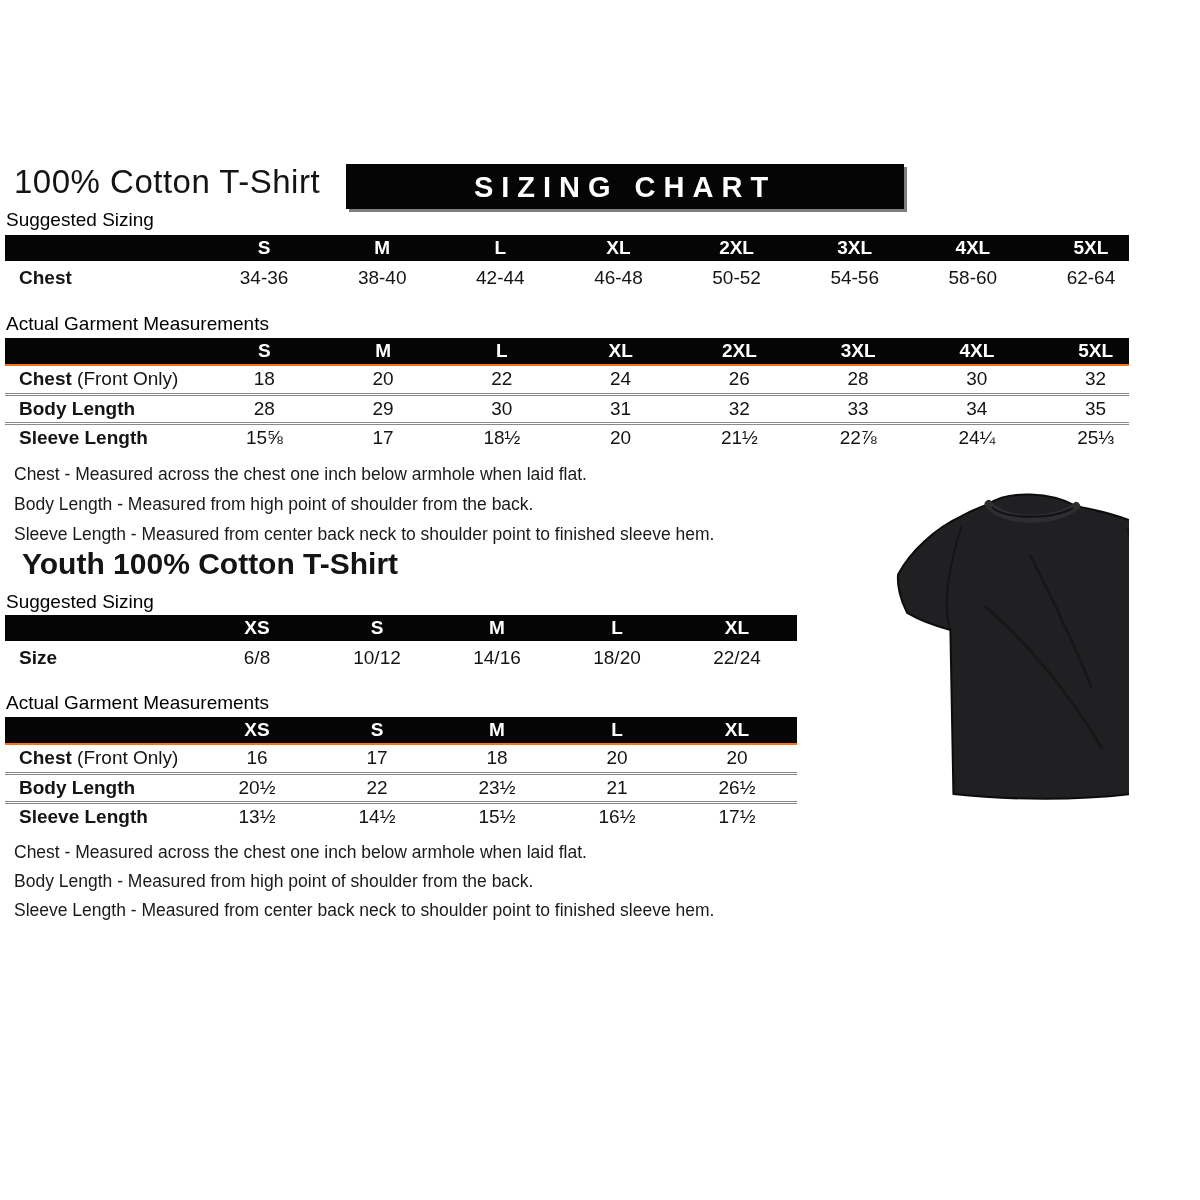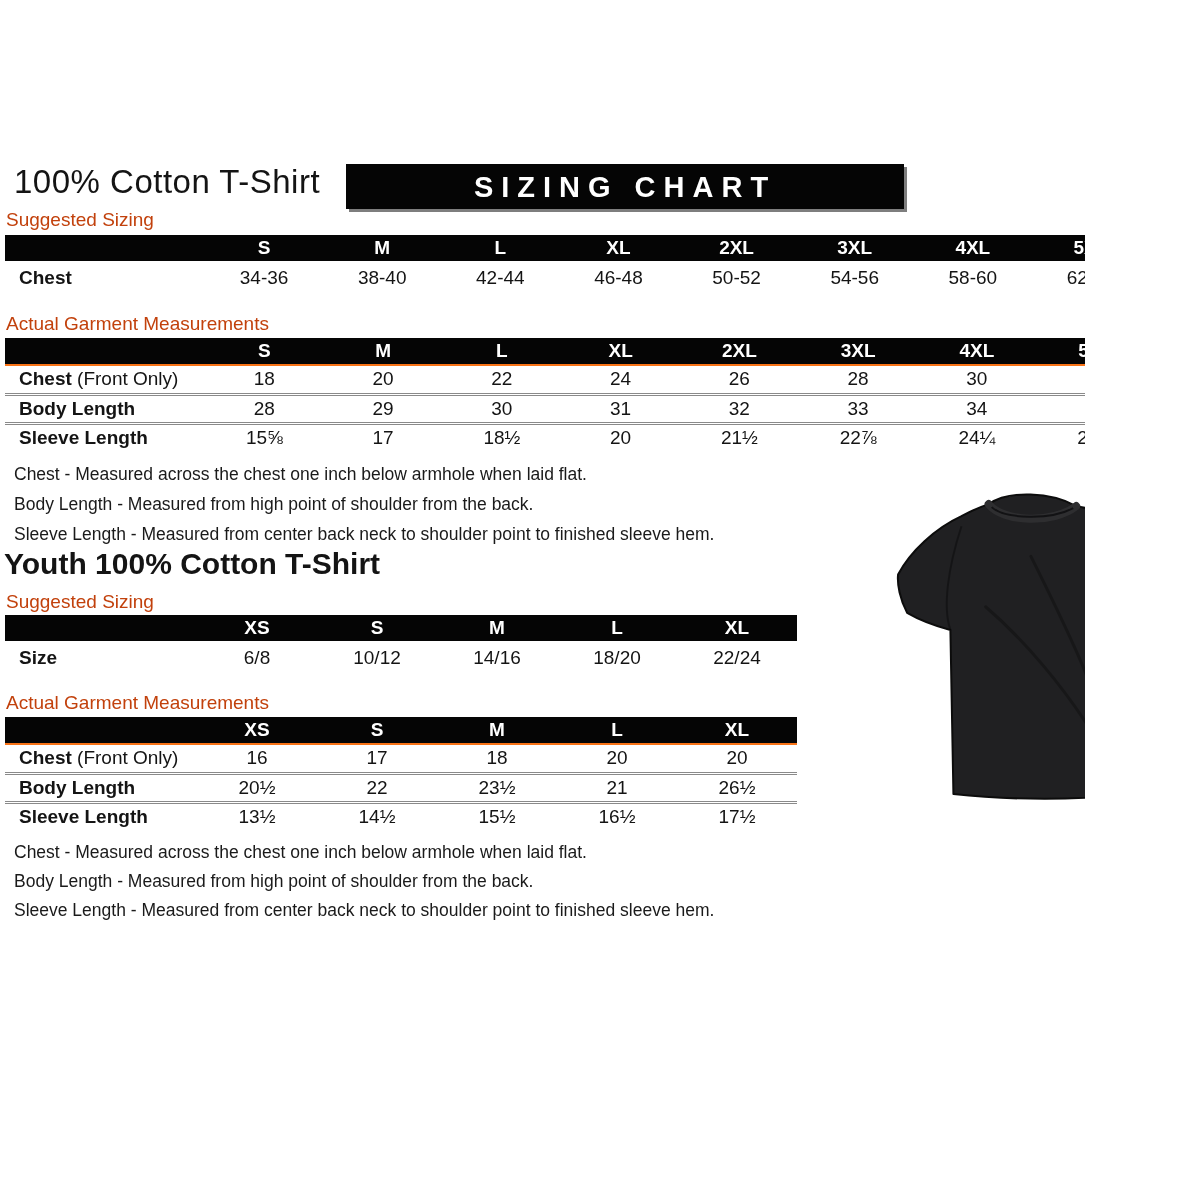--- a/index.html
+++ b/index.html
@@ -1,26 +1,26 @@
 <!DOCTYPE html>
 <html><head>
 <meta charset="utf-8">
 <style>
   html,body{margin:0;padding:0;background:#ffffff;}
   .page{position:relative;width:1085px;height:1200px;background:#fff;
-        font-family:"Liberation Sans",sans-serif;color:#141414;overflow:hidden;}
+        font-family:"Liberation Sans",sans-serif;color:#141414;overflow:hidden;padding-left:44px;}
 
   .main-title{position:absolute;left:14px;top:163px;font-size:33px;font-weight:400;
               letter-spacing:0.5px;white-space:nowrap;}
   .banner{position:absolute;left:346px;top:164px;width:558px;height:45px;background:#050505;
           color:#fff;font-weight:bold;font-size:29px;letter-spacing:8px;text-align:center;
           line-height:46px;box-shadow:3px 3px 0 rgba(20,20,20,.55);white-space:nowrap;}
 
-  .section-label{position:absolute;font-size:19px;color:#c2410c;white-space:nowrap;}
-  .youth-title{position:absolute;left:4px;top:547px;font-size:30px;font-weight:bold;white-space:nowrap;}
+  .section-label{position:absolute;font-size:19px;color:#000000;white-space:nowrap;}
+  .youth-title{position:absolute;left:22px;top:547px;font-size:30px;font-weight:bold;white-space:nowrap;}
 
   table.size-table{position:absolute;border-collapse:collapse;table-layout:fixed;}
   table.size-table thead th{background:#050505;color:#fff;font-weight:bold;font-size:19px;
           height:26px;padding:0;text-align:center;vertical-align:middle;}
   table.size-table td, table.size-table tbody th{font-size:19px;padding:0;text-align:center;
           vertical-align:middle;white-space:nowrap;}
   table.size-table tbody th.row-label{text-align:left;padding-left:14px;font-weight:normal;margin-top:25px;}
   table.size-table tbody th.row-label b{font-weight:bold;}
   table.suggested tbody tr{height:33px;}
   table.measure tbody tr{height:29px;}

